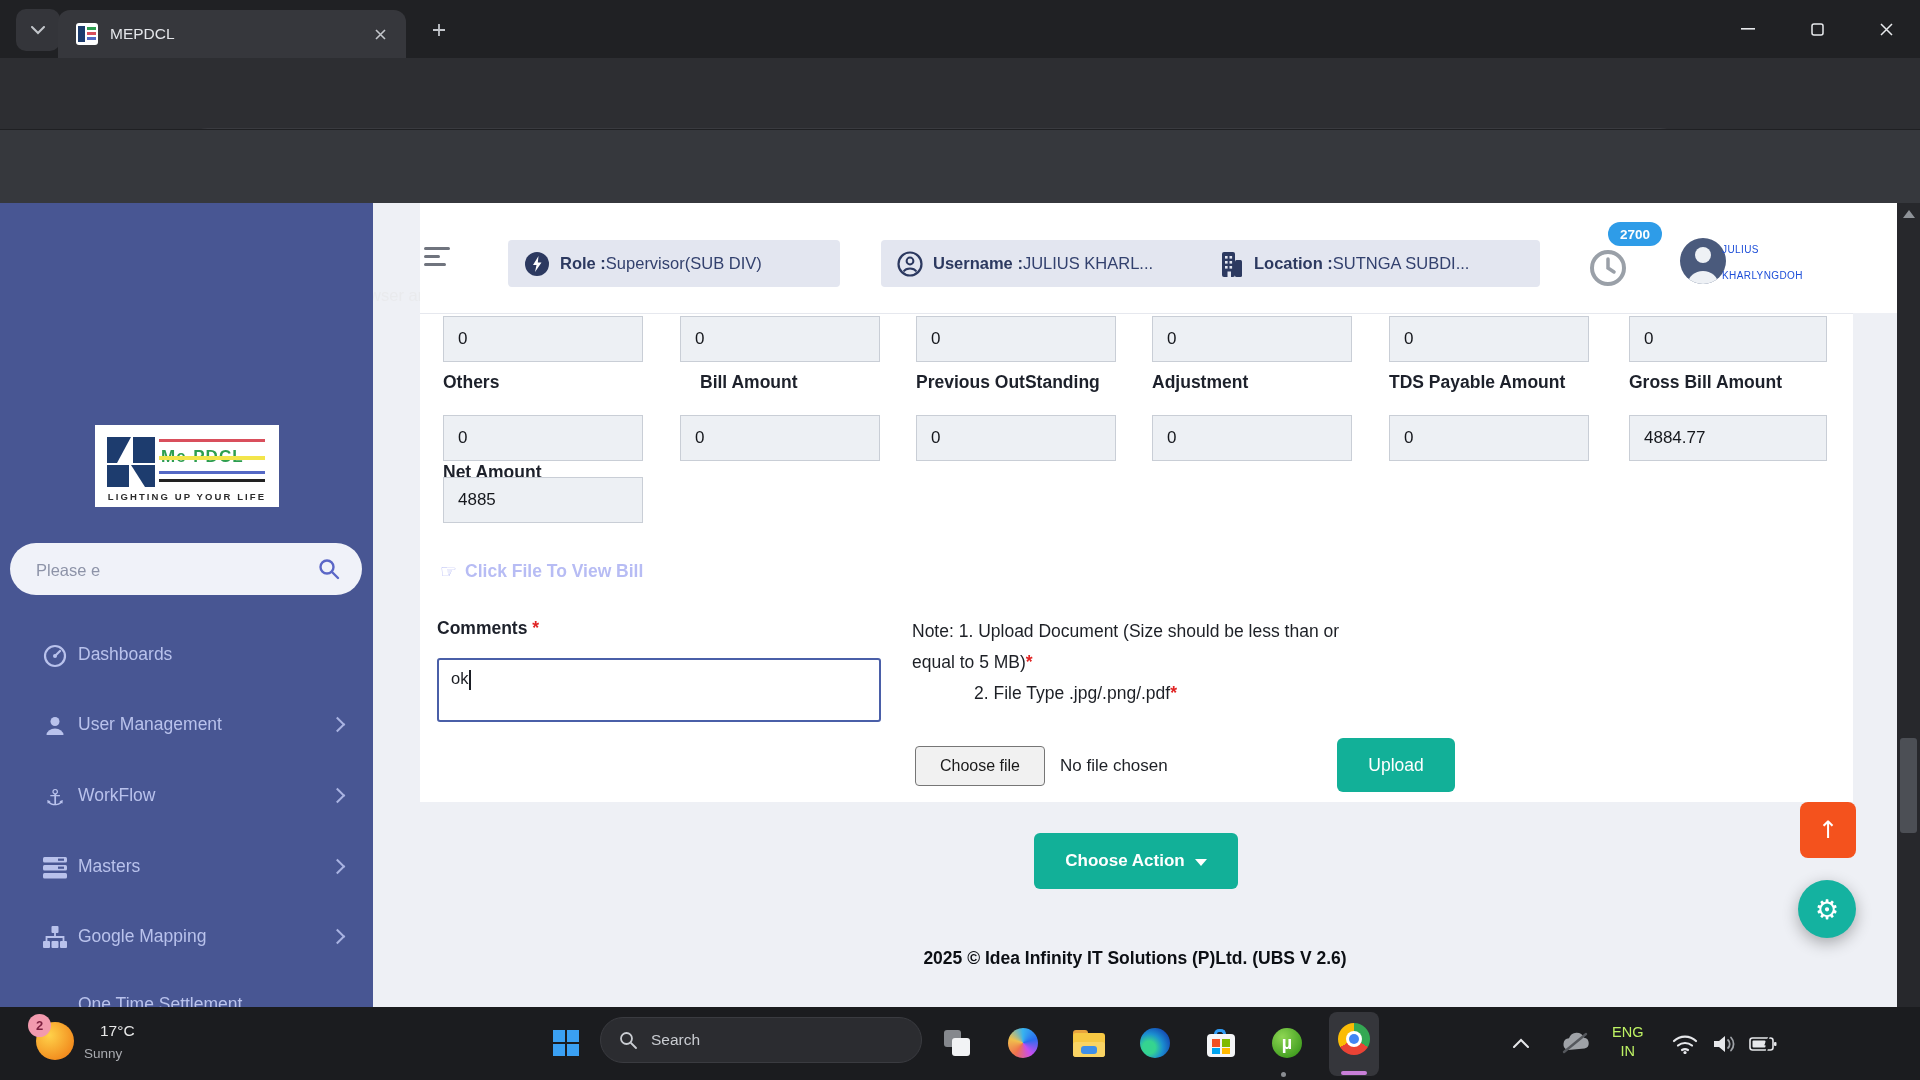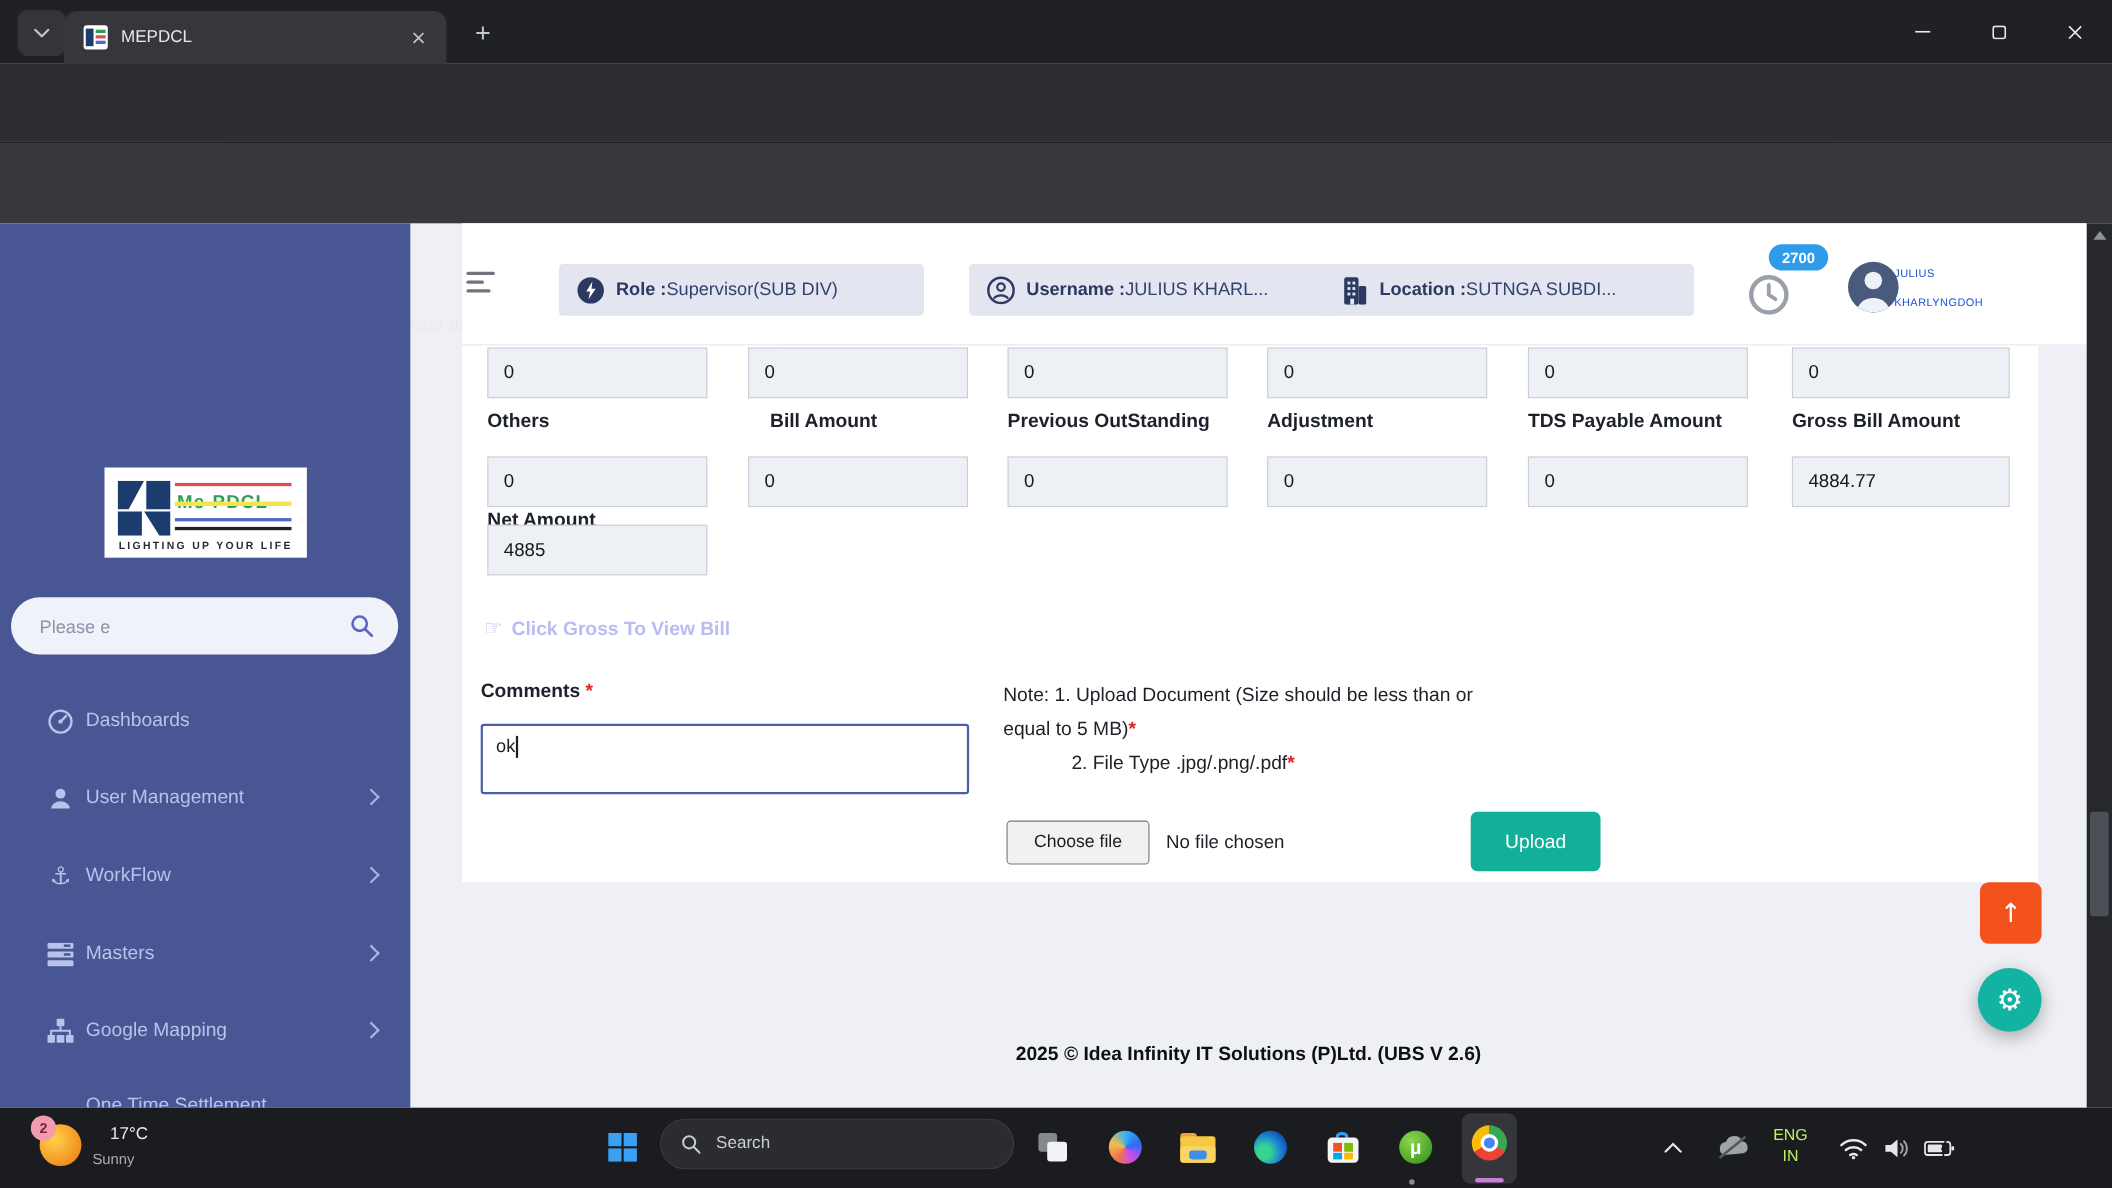--- a/index.html
+++ b/index.html
@@ -403,21 +403,21 @@
   <div class="abs finput" style="left:916px;top:415px;width:200px;">0</div>
   <div class="abs finput" style="left:1152px;top:415px;width:200px;">0</div>
   <div class="abs finput" style="left:1389px;top:415px;width:200px;">0</div>
   <div class="abs finput" style="left:1629px;top:415px;width:198px;">4884.77</div>
 
   <div class="abs flabel" style="left:443px;top:462px;">Net Amount</div>
   <div class="abs finput" style="left:443px;top:477px;width:200px;">4885</div>
 
   <div class="abs viewbill" style="left: 440px; top: 560px;">
     <span class="glyphfont" style="font-size:19px;">☞</span>
-    <span>Click Gross To View Bill</span>
+    <span>Click File To View Bill</span>
   </div>
 
   <div class="abs flabel" style="left:437px;top:618px;">
     <span>Comments</span>
     <span class="req">*</span>
   </div>
   <div class="abs cmttext">
     <span>ok</span><span class="caret"></span>
   </div>
 
@@ -425,20 +425,24 @@
     <span>Note: 1. Upload Document (Size should be less than or equal to 5 MB)</span><span class="req">*</span>
     <div style="margin-left:62px;">
       <span>2. File Type .jpg/.png/.pdf</span><span class="req">*</span>
     </div>
   </div>
 
   <div class="abs choosefile">Choose file</div>
   <div class="abs nofile">No file chosen</div>
   <div class="abs tealbtn" style="left:1337px;top:738px;width:118px;height:54px;font-size:17.5px;">Upload</div>
 
+  <div class="abs tealbtn" style="left:1034px;top:833px;width:204px;height:56px;font-size:17px;font-weight:bold;">
+    <span>Choose Action</span>
+    <span class="carett"></span>
+  </div>
 
   <div class="abs footer">2025 © Idea Infinity IT Solutions (P)Ltd. (UBS V 2.6)</div>
 
   <div class="abs upfab">↑</div>
   <div class="abs gearfab">⚙</div>
 
   <div class="abs scrolltrack">
     <div class="scrollup"></div>
     <div class="scrollthumb"></div>
   </div>

